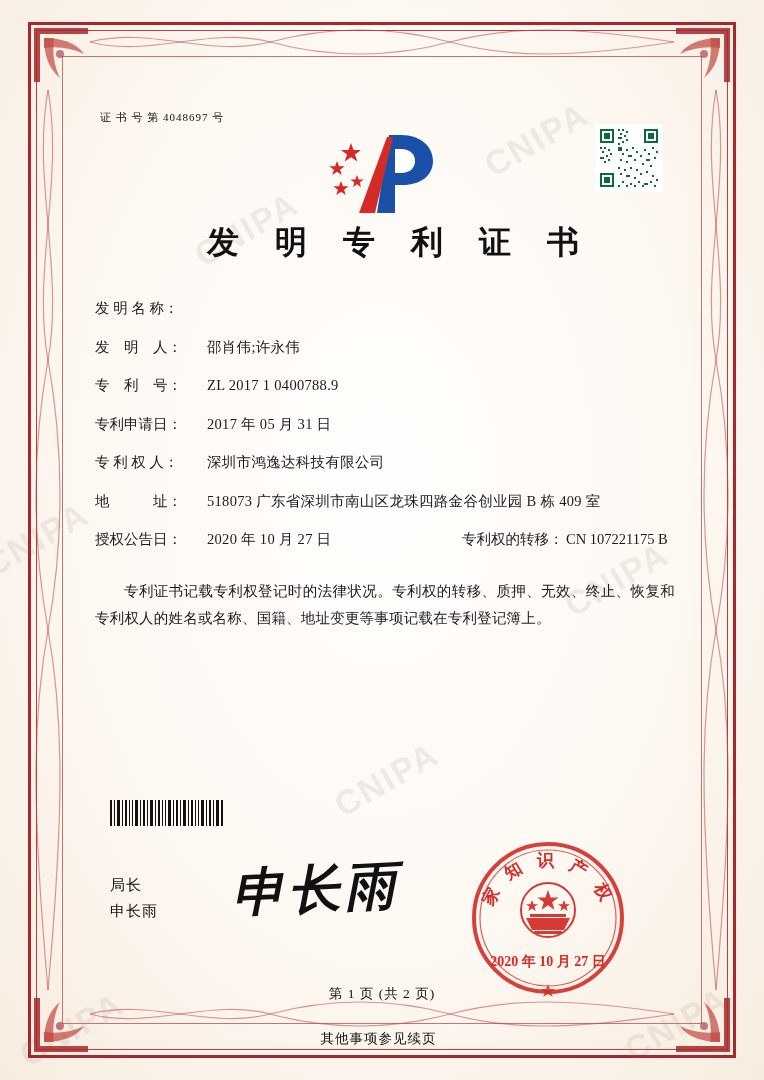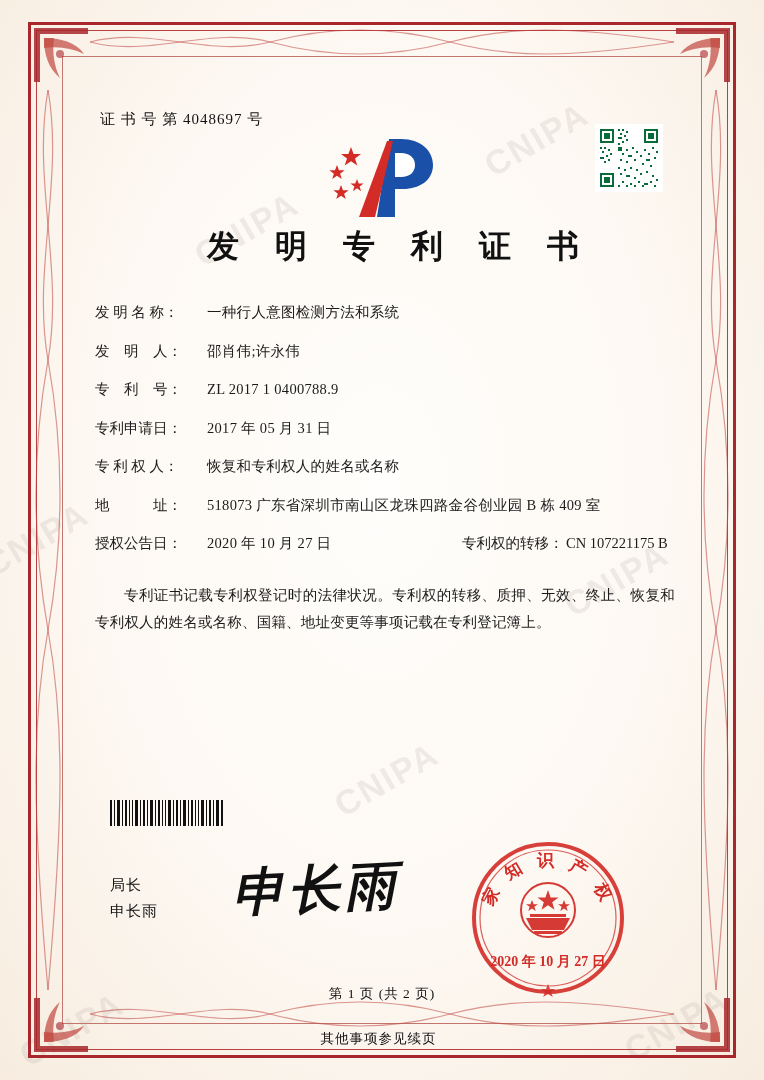--- a/index.html
+++ b/index.html
@@ -86,21 +86,21 @@
 
   
   .content {
     position: absolute;
     left: 95px; top: 110px;
     width: 580px;
     color: #1b1b1b;
   }
 
   .cert-no {
-    font-size: 15px;
+    font-size: 11px;
     letter-spacing: 1px;
     color: #111;
     margin: 0 0 0 5px;
   }
 
   .qr {
     position: absolute;
     right: 12px; top: 14px;
     width: 68px; height: 68px;
     background: #fff;
@@ -367,37 +367,36 @@
           <polygon points="42,44 43.7,48.6 48.6,48.6 44.6,51.5 46.1,56.2 42,53.3 37.9,56.2 39.4,51.5 35.4,48.6 40.3,48.6"></polygon>
         </g>
       </svg>
     </div>
 
     <div class="title">发 明 专 利 证 书</div>
 
     <div class="fields">
       <div class="frow">
         <div class="flabel">发 明 名 称：</div>
-        <div class="fval">一种行人意图检测方法和系统</div>
       </div>
       <div class="frow">
         <div class="flabel">发　明　人：</div>
         <div class="fval">邵肖伟;许永伟</div>
       </div>
       <div class="frow">
         <div class="flabel">专　利　号：</div>
         <div class="fval">ZL 2017 1 0400788.9</div>
       </div>
       <div class="frow">
         <div class="flabel">专利申请日：</div>
         <div class="fval">2017 年 05 月 31 日</div>
       </div>
       <div class="frow">
         <div class="flabel">专 利 权 人：</div>
-        <div class="fval">恢复和专利权人的姓名或名称</div>
+        <div class="fval">深圳市鸿逸达科技有限公司</div>
       </div>
       <div class="frow">
         <div class="flabel">地　　　址：</div>
         <div class="fval">518073 广东省深圳市南山区龙珠四路金谷创业园 B 栋 409 室</div>
       </div>
       <div class="frow two">
         <div class="flabel">授权公告日：</div>
         <div class="fval">2020 年 10 月 27 日</div>
         <div class="flabel2">专利权的转移：</div>
         <div>CN 107221175 B</div>

